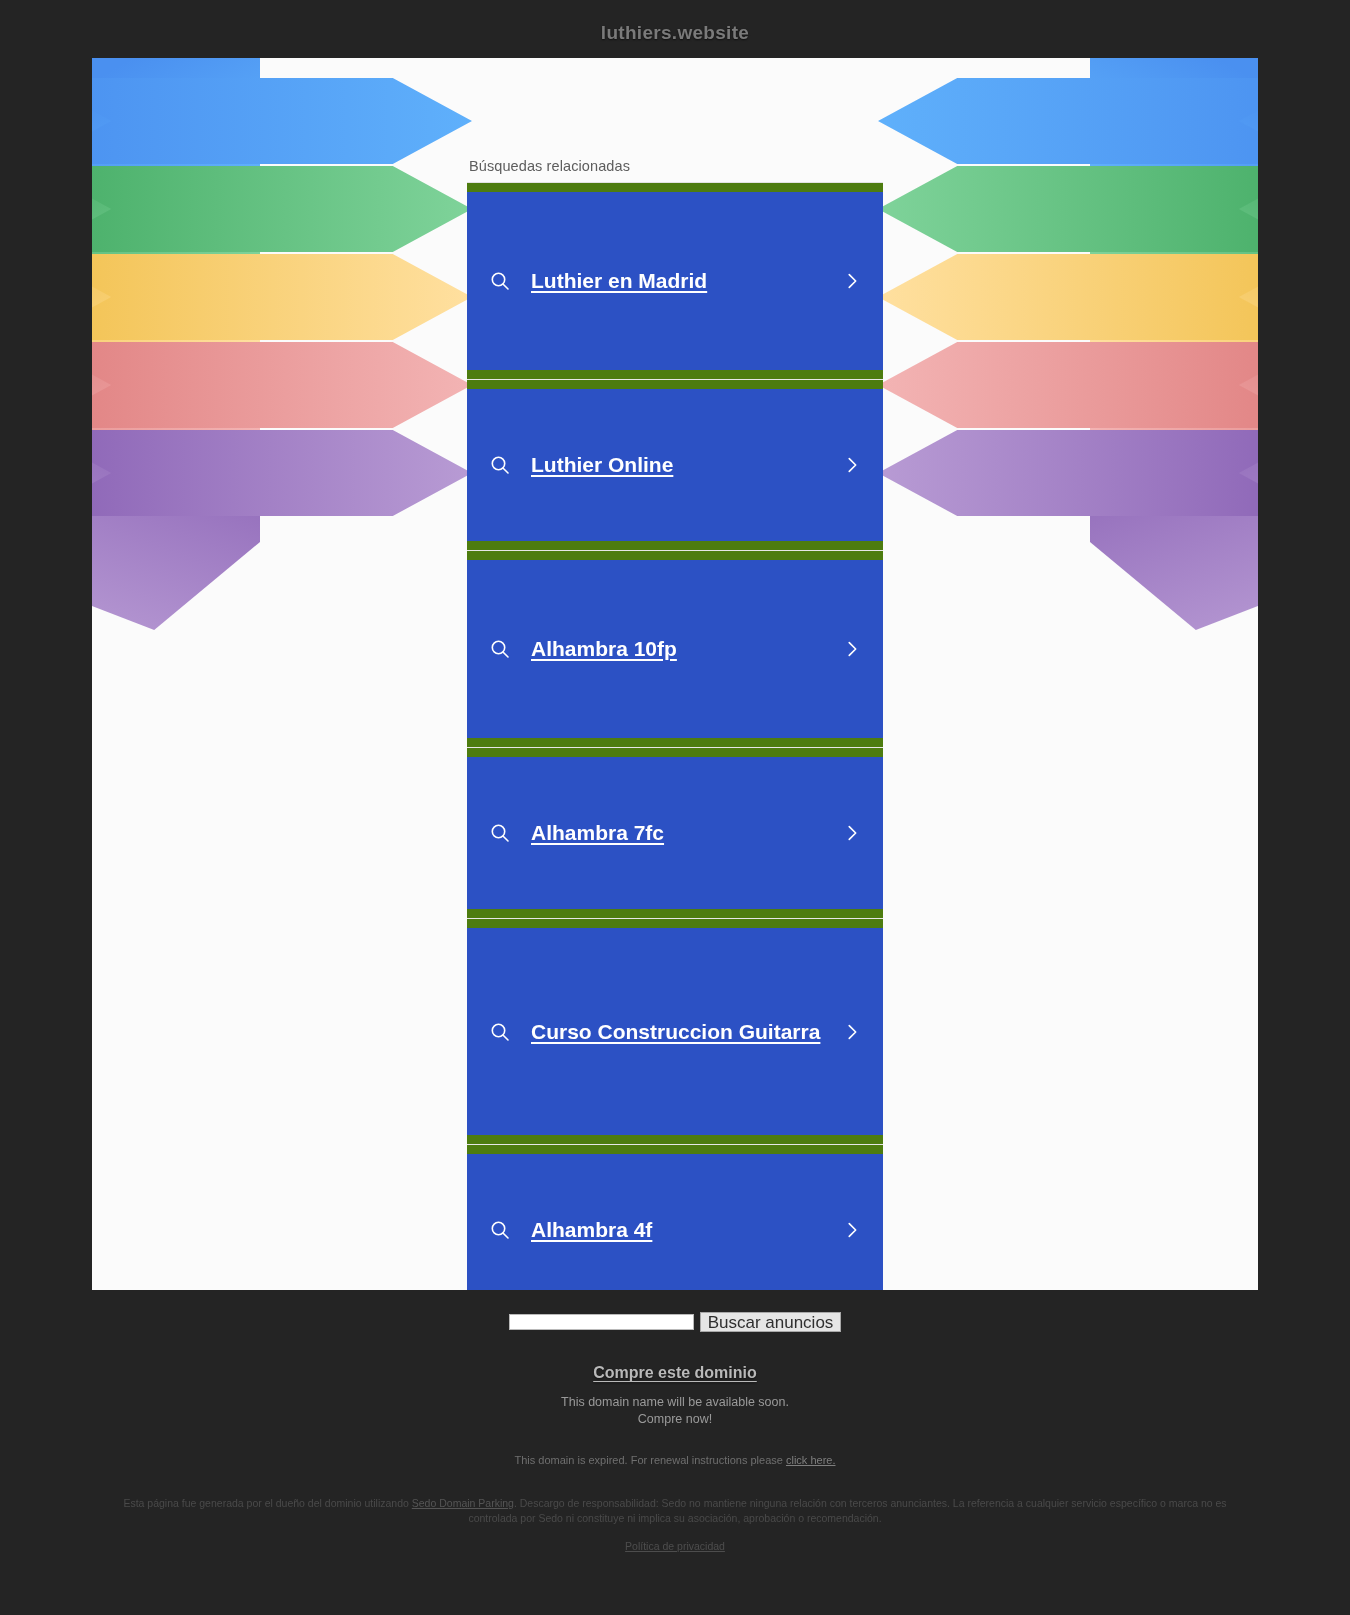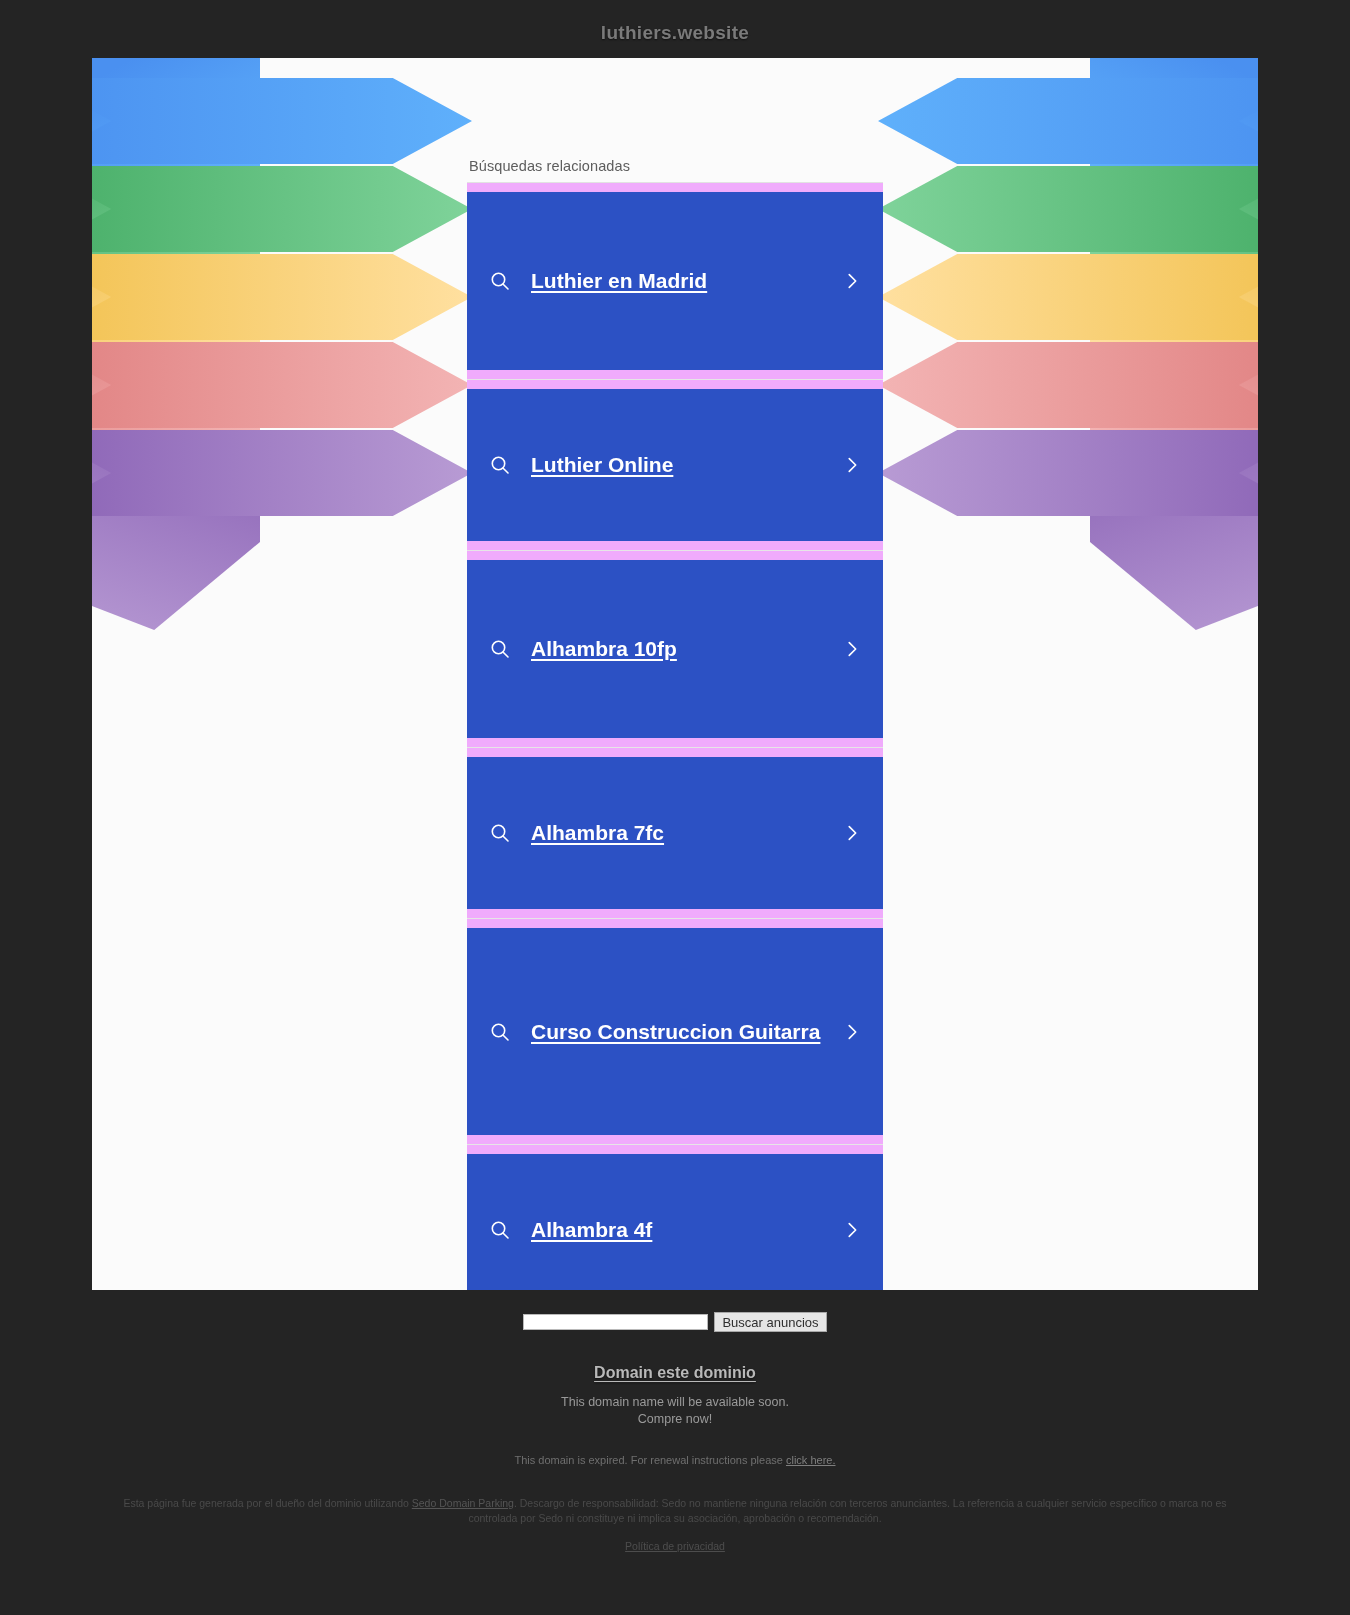--- a/index.html
+++ b/index.html
@@ -87,21 +87,21 @@
   .related-heading {
     color: #5d5d5d;
     font-size: 14.5px;
     padding: 0 0 8px 2px;
     border-bottom: 1px solid #e2e2e2;
     letter-spacing: .1px;
   }
   .rs-item {
     border-bottom: 1px solid #e6e6e6;
     padding: 9px 0 9px 0;
-    background: #f0abfc;
+    background: #4d7c0f;
   }
   .rs-link {
     display: flex;
     align-items: center;
     background: #2c51c4;
     color: #ffffff;
     text-decoration: none;
     padding: 14px 16px;
     min-height: 160px;
     cursor: pointer;
@@ -153,21 +153,21 @@
     background: #ffffff;
     font-size: 11px;
     font-family: "Liberation Sans", sans-serif;
     padding: 1px 3px;
   }
   .fs-button {
     height: 20px;
     border: 1px solid #a8a8a8;
     background: #e6e6e6;
     color: #2f2f2f;
-    font-size: 13px;
+    font-size: 17px;
     font-family: "Liberation Sans", sans-serif;
     padding: 0 7px;
     cursor: pointer;
   }
 
   
   .footer {
     text-align: center;
     padding-top: 32px;
     color: #8f8f8f;
@@ -372,21 +372,21 @@
 
     </div>
   </div>
 
   <div class="footer-search">
     <input class="fs-input" type="text" placeholder="" style="">
     <button class="fs-button">Buscar anuncios</button>
   </div>
 
   <div class="footer">
-    <a class="buy-link">Domain este dominio</a>
+    <a class="buy-link">Compre este dominio</a>
 
     <div class="avail">
       <div>This domain name will be available soon.</div>
       <div>Compre now!</div>
     </div>
 
     <div class="expired">
       <span>This domain is expired. For renewal instructions please</span>
       <a>click here.</a>
     </div>

